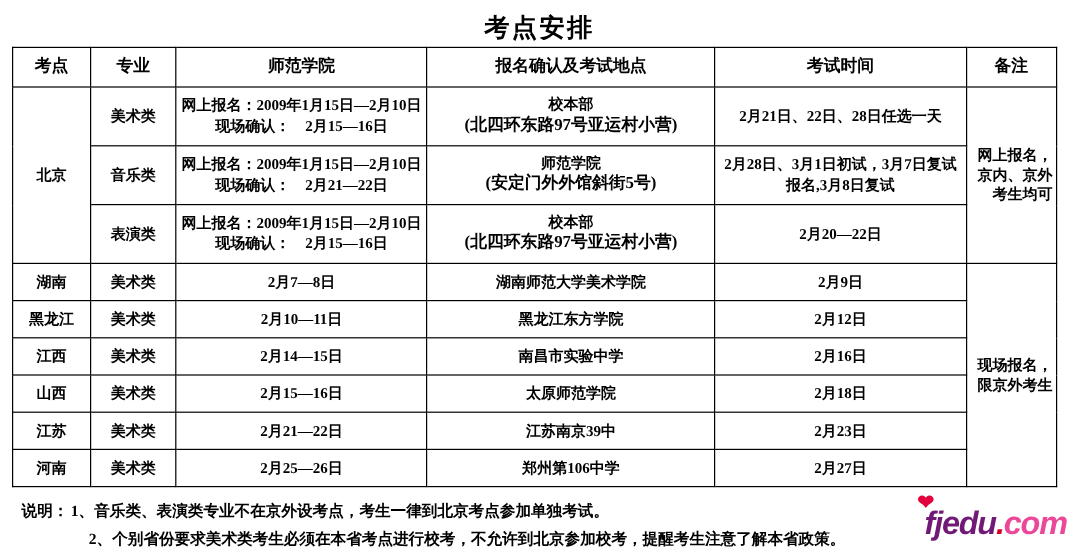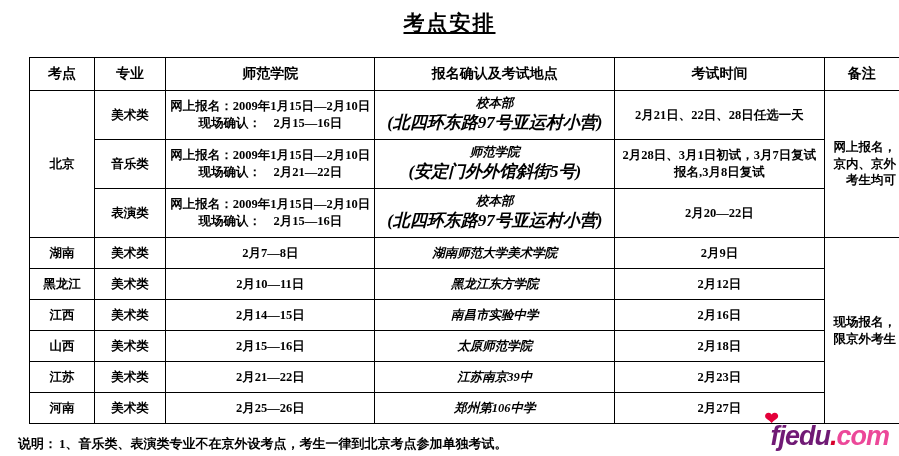--- a/index.html
+++ b/index.html
@@ -13,25 +13,24 @@
     font-family: "Liberation Serif", "DejaVu Serif", serif;
     color: #000000;
     position: relative;
     overflow: hidden;
   }
   .page-title {
     text-align: center;
     font-size: 21px;
     font-weight: bold;
     letter-spacing: 2px;
-    margin: 9px 0 20px 0;
-    text-decoration: underline;
+    margin: 9px 0 2px 0;
   }
   .table-wrap {
-    margin: 0 29px;
+    margin: 0 10px;
     border-radius: 20px;
   }
   table.sched {
     border-collapse: collapse;
     width: 871px;
     table-layout: fixed;
   }
   table.sched td, table.sched th {
     border: 1px solid #000000;
     padding: 2px 3px;
@@ -67,24 +66,23 @@
   }
   td.examtime-bj {
     text-align: left;
     padding-left: 4px;
     font-size: 11px;
     line-height: 1.3;
   }
   td.place-cell {
     font-size: 12.5px;
     line-height: 1.45;
-    font-style: italic;
   }
   td.place-cell .sub {
-    font-size: 17px;
+    font-size: 14px;
   }
   td.remark-cell {
     font-size: 11.5px;
     line-height: 1.45;
     letter-spacing: 0px;
     padding: 2px 6px;
   }
   td.remark-cell .vtext {
     display: block;
     text-align: right;

